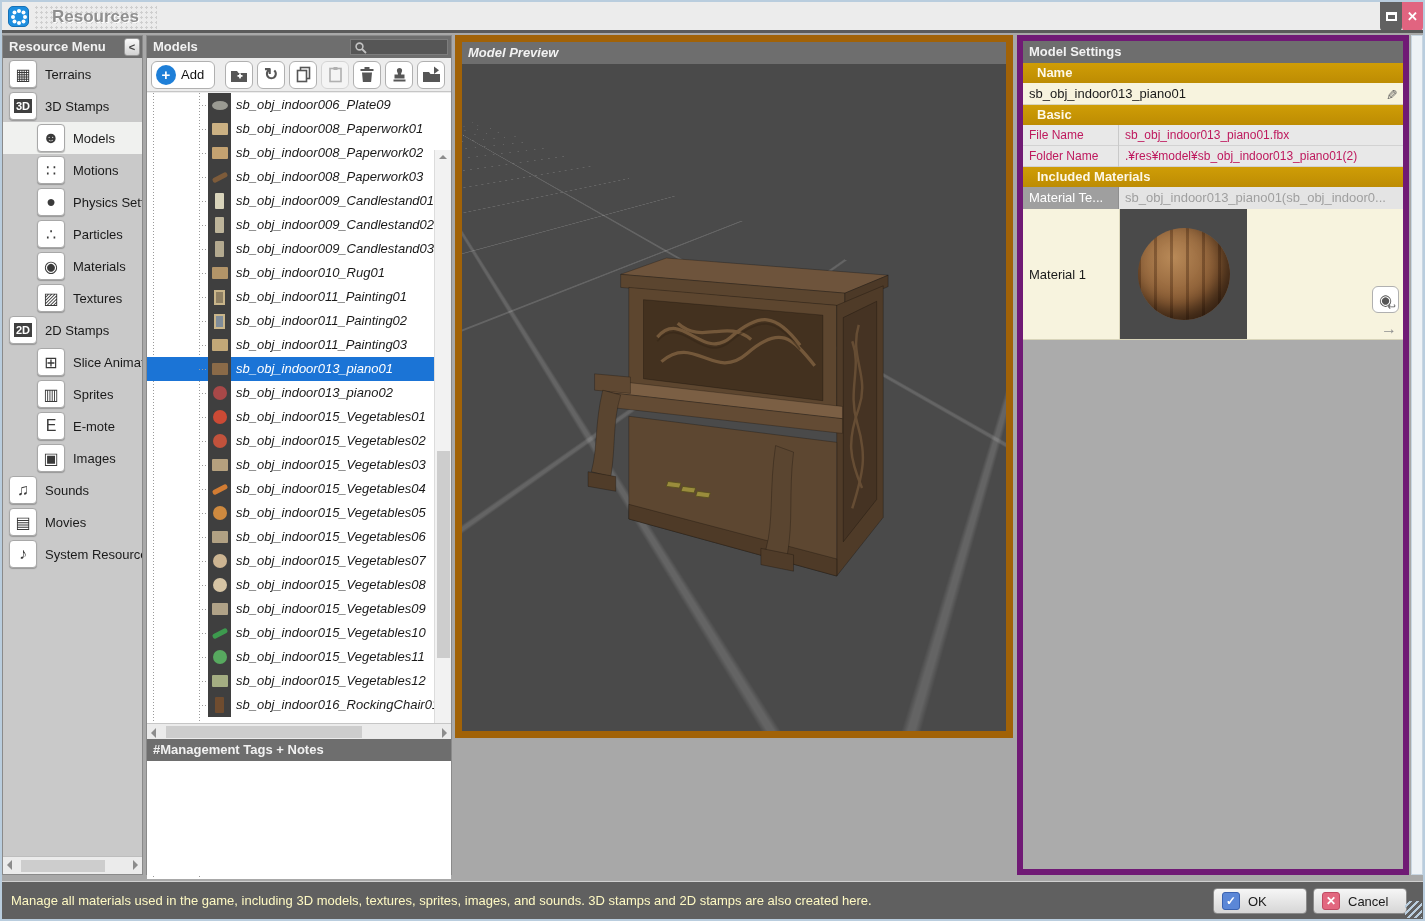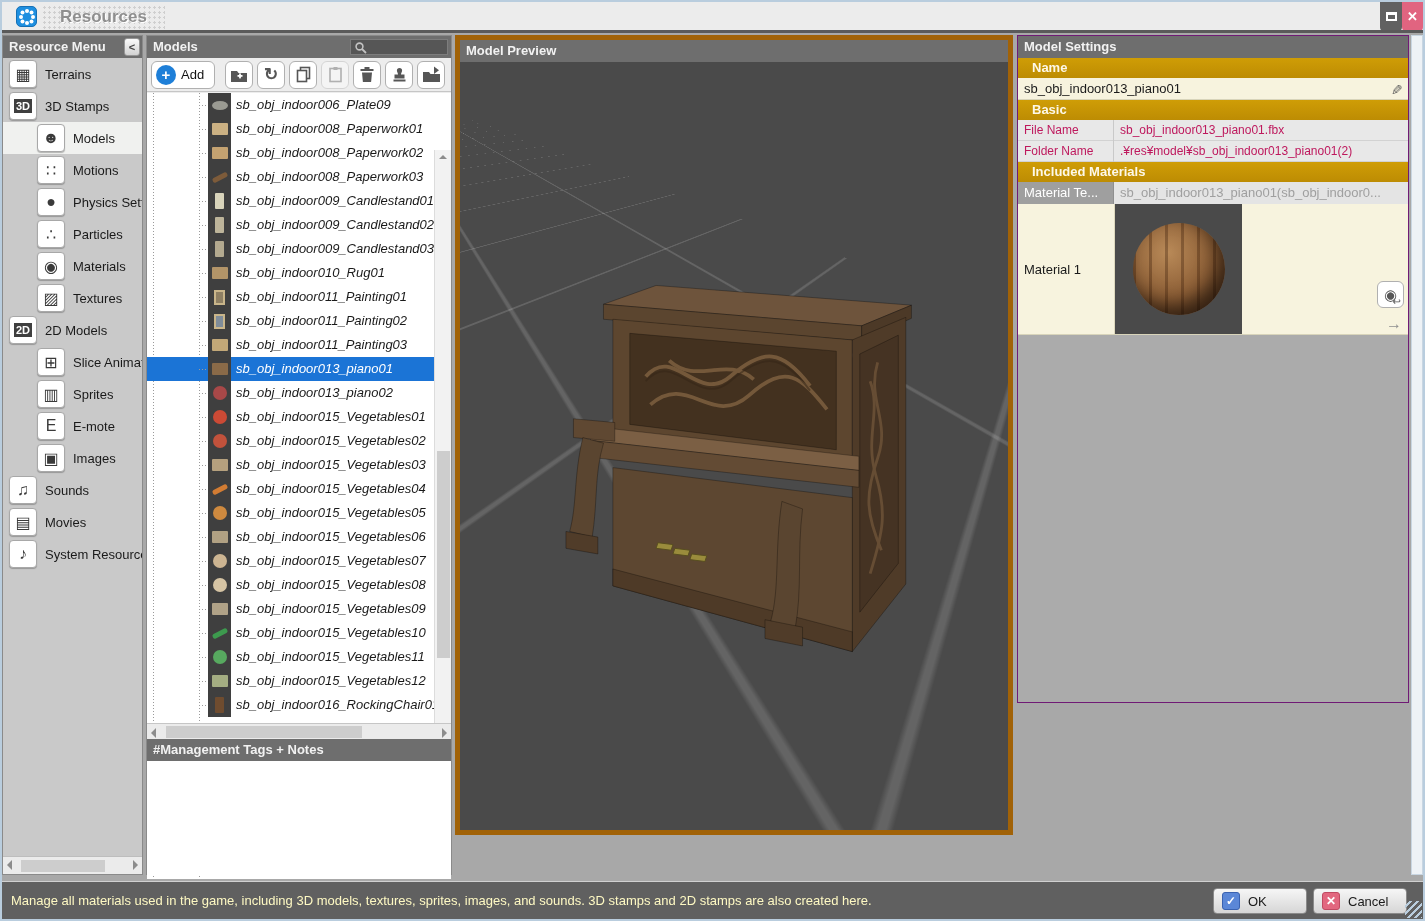--- a/index.html
+++ b/index.html
@@ -2,21 +2,21 @@
 <html><head>
 <meta charset="utf-8">
 <style>
   * { margin:0; padding:0; box-sizing:border-box; }
   html,body { width:1425px; height:921px; overflow:hidden;
     font-family:"Liberation Sans", sans-serif; }
   .app { position:absolute; inset:0; background:#ececec;
     border:2px solid #b9cdde; }
 
   
-  .titlebar { position:absolute; left:0; top:0; right:0; height:28px; background:#ececec;margin-left:8px; }
+  .titlebar { position:absolute; left:0; top:0; right:0; height:28px; background:#ececec; }
   .app-icon { position:absolute; left:6px; top:4px; width:21px; height:21px;
     background:#1e8fe0; border-radius:5px; border:1px solid #1670b5; }
   .app-icon i { position:absolute; top:50%; left:50%; width:4px; height:4px; margin:-2px;
     border-radius:50%; background:transparent;
     box-shadow:6px 0 0 #fff,-6px 0 0 #fff,0 6px 0 #fff,0 -6px 0 #fff,
       4.5px 4.5px 0 #fff,-4.5px 4.5px 0 #fff,4.5px -4.5px 0 #fff,-4.5px -4.5px 0 #fff; }
   .title-pattern { position:absolute; left:32px; top:3px; height:24px; padding:2px 18px;
     background-image:radial-gradient(#cfcfcf 1px, transparent 1.2px); background-size:5px 5px; }
   .title-text { font-size:17px; font-weight:bold; color:#8f8f8f; text-shadow:1px 1px 0 #ffffff; }
   .winbtn { position:absolute; top:0; height:29px; border-radius:0 0 4px 4px;
@@ -105,37 +105,37 @@
   .v-arrow.up { top:5px; border-bottom-color:#8c8c8c; border-top:none; }
   .v-thumb { position:absolute; left:2px; width:13px; top:301px; height:207px; background:#cdcdcd; }
 
   .list-hscroll { position:absolute; left:0; right:0; top:687px; height:16px; background:#ebebeb;
     border-top:1px solid #c6c6c6; }
   .list-hthumb { position:absolute; left:19px; top:2px; width:196px; height:12px; background:#cdcdcd; }
   .tags-header { position:absolute; left:0; right:0; top:703px; }
   .notes-area { position:absolute; left:0; right:0; top:725px; bottom:0; background:#fff; }
 
   
-  .preview-panel { position:absolute; left:453px; top:2px; width:558px; height:800px;
-    border:5px solid #a16207; background:#4a4a4a; }
+  .preview-panel { position:absolute; left:453px; top:2px; width:558px; height:703px;
+    border:7px solid #a16207; background:#4a4a4a;font-style:italic; }
   .viewport { position:absolute; left:0; right:0; top:22px; bottom:0; background:#4a4a4a;
     overflow:hidden; }
   .grid-floor { position:absolute; left:50%; top:154px; width:2400px; height:2400px;
     margin-left:-1200px; transform-origin:50% 0;
     transform:perspective(340px) rotateX(68deg) rotateZ(45deg);
     background-image:
       repeating-linear-gradient(90deg, rgba(255,255,255,.14) 0 2px, transparent 2px 110px),
       repeating-linear-gradient(0deg, rgba(255,255,255,.14) 0 2px, transparent 2px 110px); }
   .floor-fade { position:absolute; left:0; right:0; top:154px; height:90px;
     background:linear-gradient(#4a4a4a, rgba(74,74,74,0)); }
   .piano-svg { position:absolute; left:0; top:0; width:100%; height:100%; }
 
   
-  .settings-panel { position:absolute; left:1015px; top:2px; width:392px; height:668px;
-    background:#ababab; border:1px solid #701a75; }
+  .settings-panel { position:absolute; left:1015px; top:2px; width:392px; height:840px;
+    background:#ababab; border:6px solid #701a75; }
   .gold { height:20px; background:linear-gradient(#cf9d06,#bd8c03); color:#fdf8e8;
     font-size:13px; font-weight:bold; line-height:20px; padding-left:14px; }
   .name-value { height:22px; background:#f7f3de; border-bottom:1px solid #d8d4ba;
     font-size:13px; color:#1a1a1a; line-height:22px; padding-left:6px; position:relative; }
   .pen-icon { position:absolute; right:5px; top:1px; color:#5d5d5d; font-size:14px;
     transform:scaleX(-1); }
   .kv-row { height:21px; background:#e8e8e8; border-bottom:1px solid #d2d2d2;
     display:flex; font-size:12px; line-height:21px; color:#be185d;align-items:center; }
   .kv-label { flex:0 0 96px; padding-left:6px; border-right:1px solid #c9c9c9;
     white-space:nowrap; overflow:hidden; }
@@ -243,21 +243,21 @@
             <span class="side-label">Materials</span>
           </div>
           <div class="side-item sub">
             <span class="side-icon">▨</span>
             <span class="side-label">Textures</span>
           </div>
           <div class="side-item">
             <span class="side-icon">
               <span class="badge-chip">2D</span>
             </span>
-            <span class="side-label">2D Models</span>
+            <span class="side-label">2D Stamps</span>
           </div>
           <div class="side-item sub">
             <span class="side-icon">⊞</span>
             <span class="side-label">Slice Animations</span>
           </div>
           <div class="side-item sub">
             <span class="side-icon">▥</span>
             <span class="side-label">Sprites</span>
           </div>
           <div class="side-item sub">

